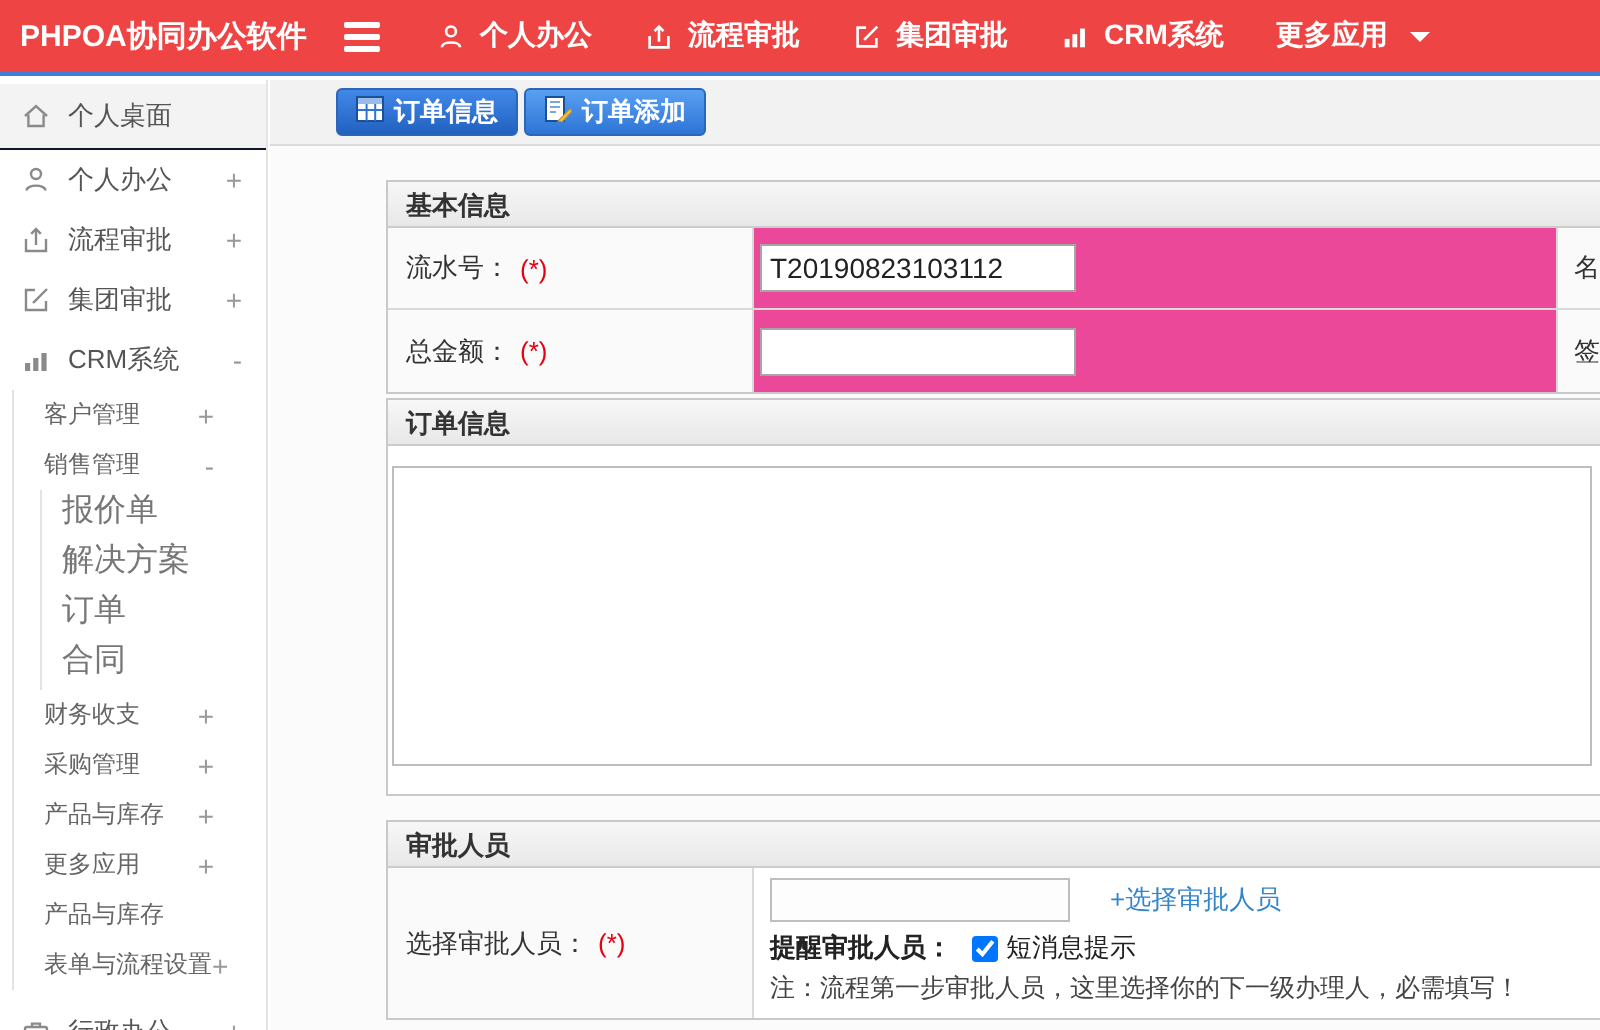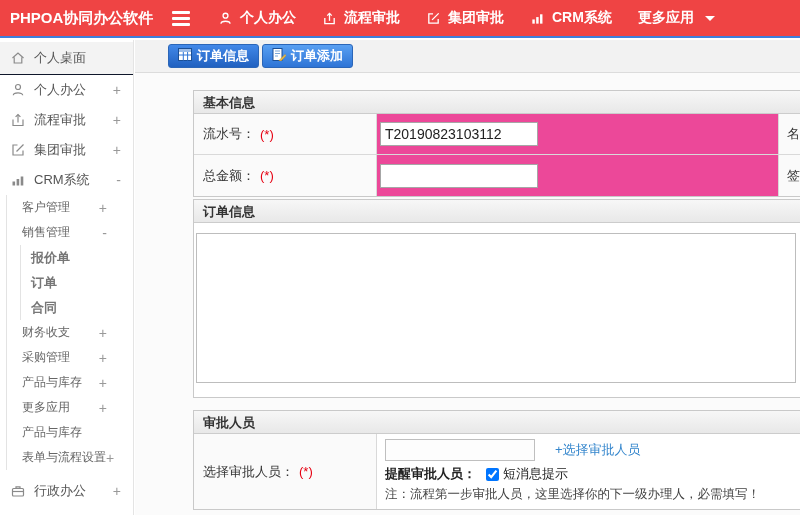--- a/index.html
+++ b/index.html
@@ -19,21 +19,21 @@
 .sidebar{position:absolute;left:0;top:40px;width:134px;bottom:0;background:#fff;border-right:1px solid #e4e4e4;padding-top:2px;overflow:hidden;}
 .s1{display:flex;align-items:center;height:30px;padding:0 12px 0 10px;color:#555;cursor:pointer;}
 .s1.active{background:#f3f3f3;border-bottom:1px solid #0f172a;height:33px;}
 .s1 .ico{width:16px;height:16px;margin-right:8px;color:#8a8a8a;flex:none;}
 .s1 .lbl{flex:1;font-size:13px;white-space:nowrap;}
 .tog{color:#999;font-size:14px;flex:none;}
 .sub2{margin-left:6px;border-left:1px solid #e3e3e3;}
 .s2{display:flex;align-items:center;height:25px;padding:0 26px 0 15px;font-size:12px;color:#666;cursor:pointer;}
 .s2 .lbl{flex:1;white-space:nowrap;}
 .sub3{margin-left:13px;border-left:1px solid #e3e3e3;}
-.s3{display:flex;align-items:center;height:25px;padding-left:10px;font-size:13px;color:#777;cursor:pointer;white-space:nowrap;font-weight:bold;}
+.s3{display:flex;height:25px;padding-left:10px;font-size:16px;color:#777;cursor:pointer;white-space:nowrap;}
 .gap-top{margin-top:6px;}
 
 .main{position:absolute;left:135px;top:40px;right:0;bottom:0;background:#fbfbfb;overflow:hidden;}
 .tabstrip{height:33px;background:#f2f2f2;border-bottom:1px solid #dcdcdc;display:flex;align-items:center;padding-left:33px;gap:3px;}
 .tab{display:flex;align-items:center;gap:5px;height:24px;padding:0 9px;border:1px solid #2b66b8;border-radius:3px;background:linear-gradient(#59a0f2,#2e74d6);color:#fff;font-weight:bold;font-size:13px;cursor:pointer;font-family:inherit;}
 .tab.active{background:linear-gradient(#4288e8,#2161c0);}
 .form-area{padding:17px 0 0 58px;width:880px;}
 .tbl{width:812px;border:1px solid #c9c9c9;background:#fff;}
 .tbl-hd{height:23px;line-height:23px;background:linear-gradient(#f7f7f7,#e8e8e8);border-bottom:1px solid #ccc;font-weight:bold;padding-left:9px;font-size:13px;color:#333;}
 .tr{display:flex;border-bottom:1px solid #d9d9d9;min-height:41px;}
@@ -166,20 +166,23 @@
       </div>
       <div class="s2">
         <span class="lbl">销售管理</span>
         <span class="tog">-</span>
       </div>
       <div class="sub3">
         <div class="s3">
             <span>报价单</span>
           </div>
         <div class="s3">
+            <span>解决方案</span>
+          </div>
+        <div class="s3">
             <span>订单</span>
           </div>
         <div class="s3">
             <span>合同</span>
           </div>
       </div>
       <div class="s2">
         <span class="lbl">财务收支</span>
         <span class="tog">+</span>
       </div>

